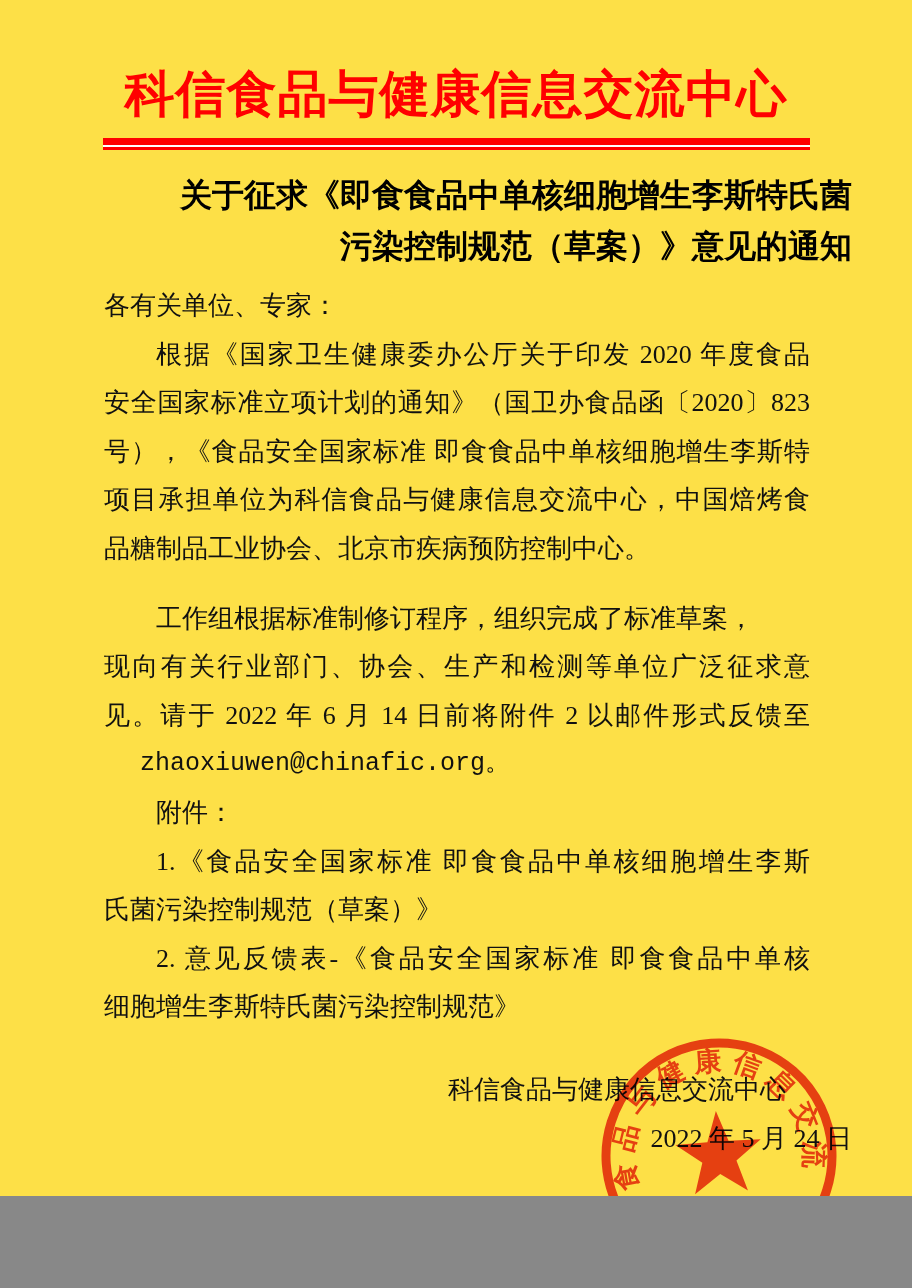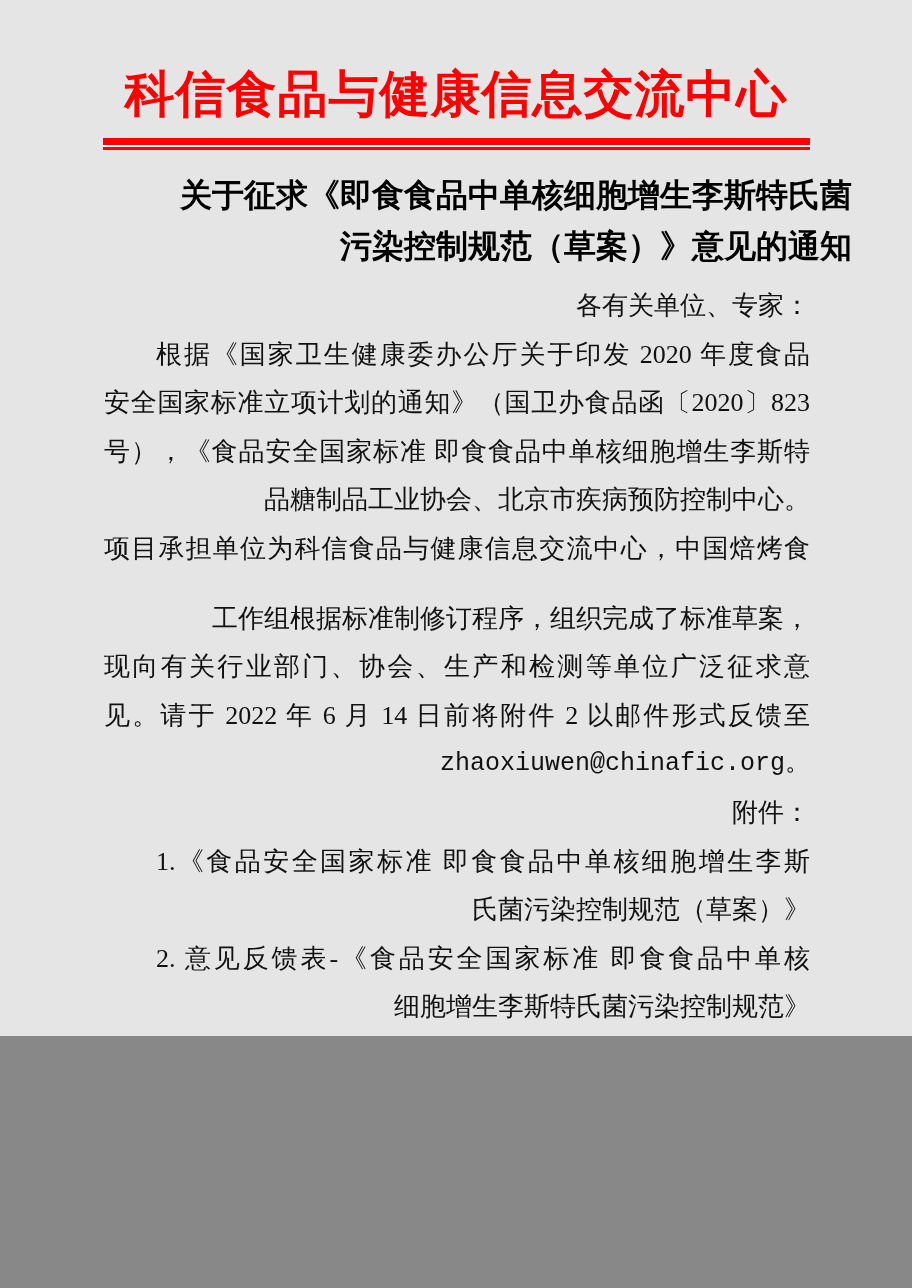--- a/index.html
+++ b/index.html
@@ -3,23 +3,23 @@
 <meta charset="utf-8">
 <style>
   :root{
     --red:#ff0000;
     --seal-red:#e5392b;
     --ink:#1a1a1a;
   }
   html,body{margin:0;padding:0;background:#888;}
   .page{
     position:relative;
-    width:912px;height:1036px;
+    width:912px;height:1196px;
     margin:0 auto;
-    background:#e5e5e5;
+    background:#fde047;
     overflow:hidden;
     font-family:"Liberation Serif","DejaVu Serif",serif;
     color:var(--ink);
   }
   
   .letterhead{
     padding-top:64px;
     text-align:center;
     font-family:"Liberation Sans","DejaVu Sans",sans-serif;
     font-weight:700;
@@ -46,21 +46,21 @@
   }
   
   .body-text{
     margin-top:10px;
     padding:0 102px 0 104px;
     font-size:26px;
     line-height:48.6px;
     color:#111;
   }
   .body-line{
-    text-align:right;
+    text-align:left;
     white-space:nowrap;
   }
   .body-line.fill{
     white-space:normal;
     text-align:justify;
     text-align-last:justify;
   }
   .body-line.indent{ padding-left:52px; }
   .body-line.gap-before{ margin-top:21px; }
   .body-line.mono{
@@ -115,22 +115,22 @@
   <div class="doc-title">
     <div>关于征求《即食食品中单核细胞增生李斯特氏菌</div>
     <div>污染控制规范（草案）》意见的通知</div>
   </div>
 
   <div class="body-text">
       <div class="body-line">各有关单位、专家：</div>
       <div class="body-line indent fill">根据《国家卫生健康委办公厅关于印发 2020 年度食品</div>
       <div class="body-line fill">安全国家标准立项计划的通知》（国卫办食品函〔2020〕823</div>
       <div class="body-line fill">号），《食品安全国家标准 即食食品中单核细胞增生李斯特</div>
+      <div class="body-line fill">项目承担单位为科信食品与健康信息交流中心，中国焙烤食</div>
       <div class="body-line">品糖制品工业协会、北京市疾病预防控制中心。</div>
-      <div class="body-line fill">项目承担单位为科信食品与健康信息交流中心，中国焙烤食</div>
       <div class="body-line indent gap-before">工作组根据标准制修订程序，组织完成了标准草案，</div>
       <div class="body-line fill">现向有关行业部门、协会、生产和检测等单位广泛征求意</div>
       <div class="body-line fill">见。请于 2022 年 6 月 14 日前将附件 2 以邮件形式反馈至</div>
       <div class="body-line mono">zhaoxiuwen@chinafic.org。</div>
       <div class="body-line indent">附件：</div>
       <div class="body-line indent fill">1.《食品安全国家标准 即食食品中单核细胞增生李斯</div>
       <div class="body-line">氏菌污染控制规范（草案）》</div>
       <div class="body-line indent fill">2. 意见反馈表-《食品安全国家标准 即食食品中单核</div>
       <div class="body-line">细胞增生李斯特氏菌污染控制规范》</div>
     </div>

